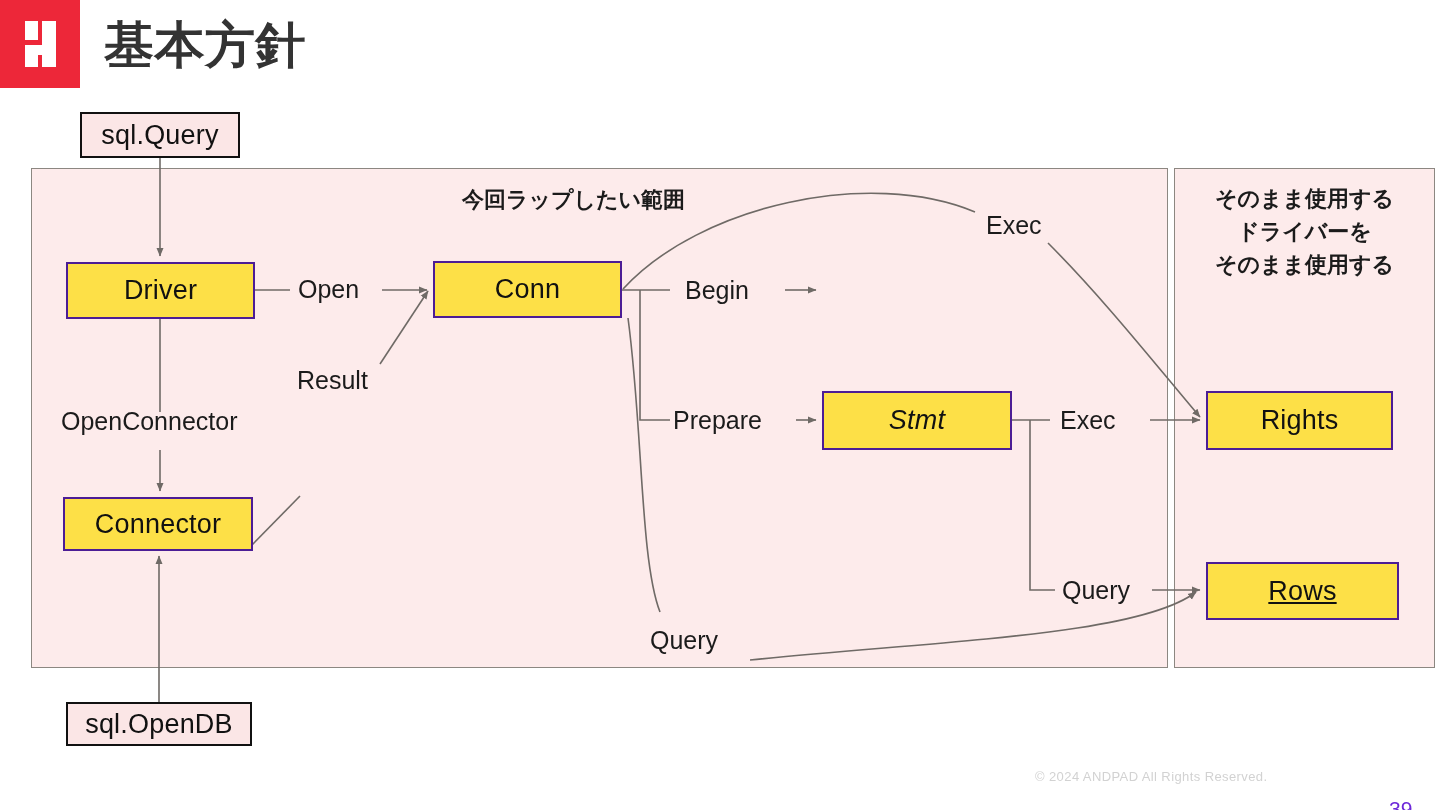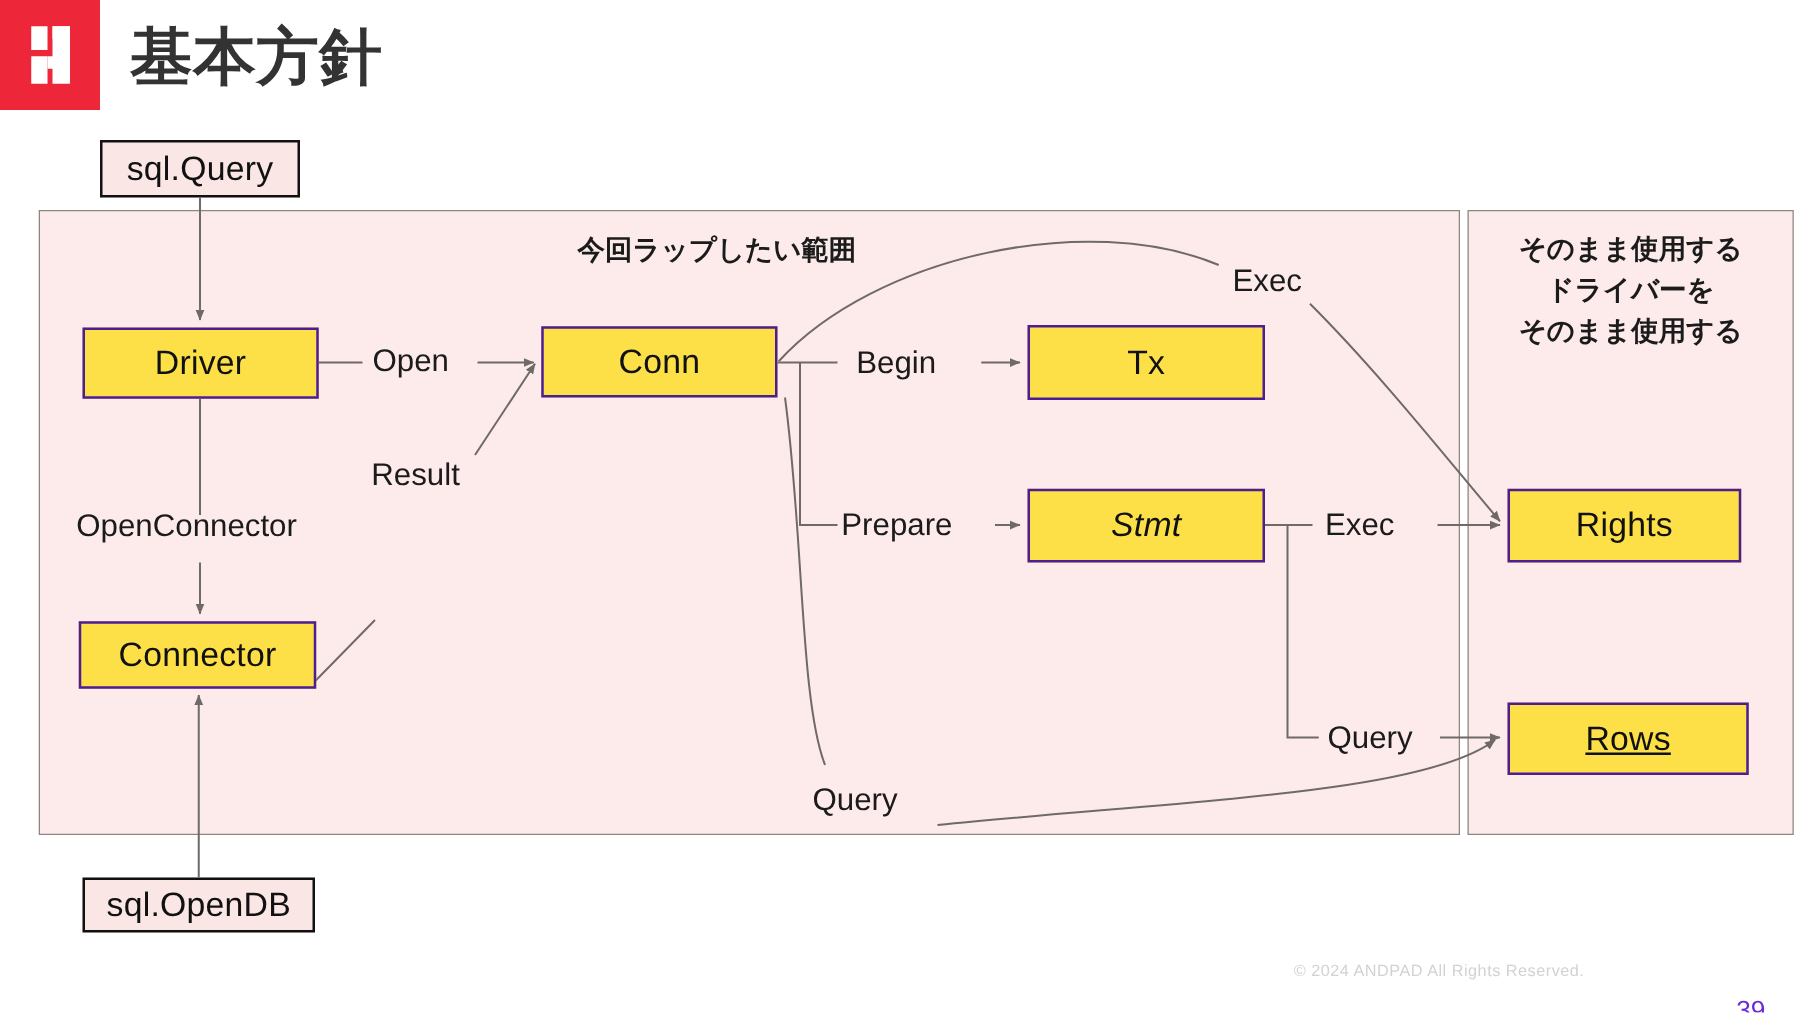--- a/index.html
+++ b/index.html
@@ -175,21 +175,20 @@
       <path d="M628,318 C643,430 640,560 660,612"></path>
       <path d="M750,660 C950,640 1140,635 1196,592" marker-end="url(#ah)"></path>
 
     </g>
   </svg>
 
   <div class="node pinkbox" id="node-sqlopen">sql.Query</div>
   <div class="node" id="node-driver">Driver</div>
   <div class="node" id="node-connector">Connector</div>
   <div class="node" id="node-conn">Conn</div>
-  <div class="node" id="node-tx">Tx</div>
   <div class="node" id="node-stmt">Stmt</div>
   <div class="node" id="node-result">Rights</div>
   <div class="node" id="node-rows">Rows</div>
   <div class="node pinkbox" id="node-sqlopendb">sql.OpenDB</div>
 
   <div class="elabel" id="lbl-open">Open</div>
   <div class="elabel" id="lbl-connect">Result</div>
   <div class="elabel" id="lbl-openconn">OpenConnector</div>
   <div class="elabel" id="lbl-begin">Begin</div>
   <div class="elabel" id="lbl-prepare">Prepare</div>

